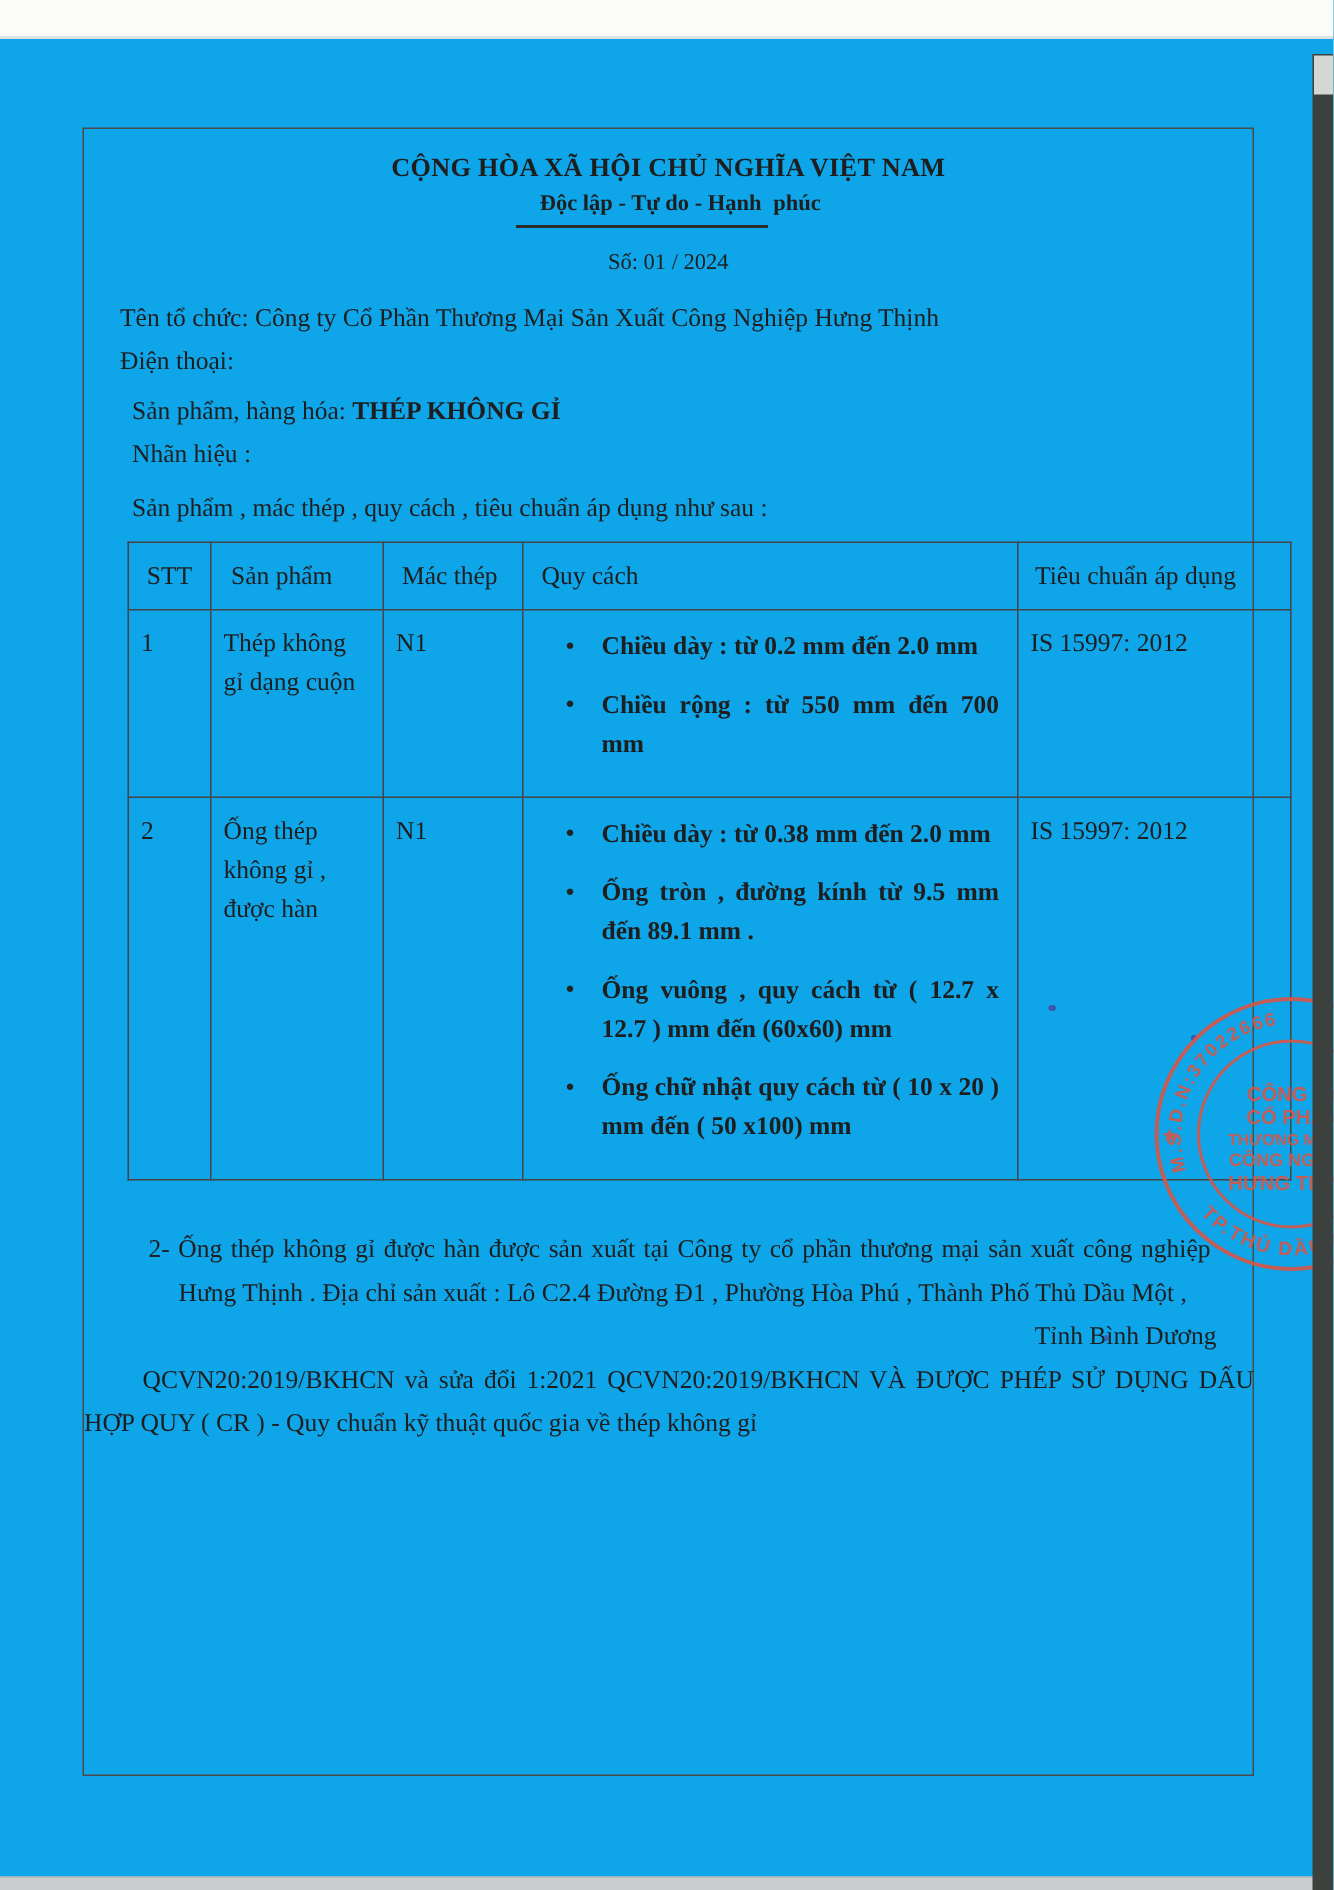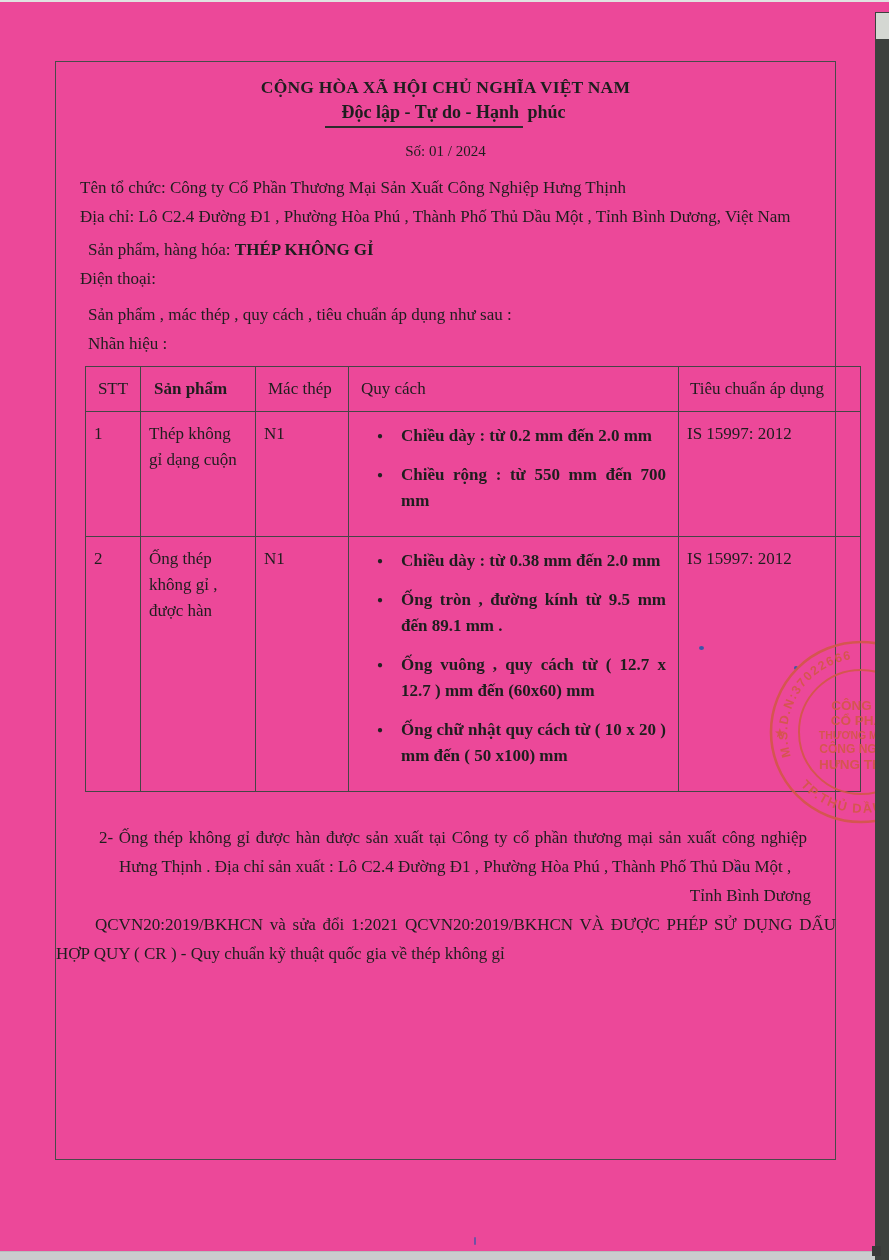--- a/index.html
+++ b/index.html
@@ -4,21 +4,21 @@
 <style>
   html,body{margin:0;padding:0;}
   body{
     width:889px;height:1260px;
     background:#fbfbfa;
     font-family:"Liberation Serif","DejaVu Serif",serif;
     color:#1e1e1e;
     position:relative;
     overflow:hidden;
   }
-  .page{position:absolute;inset:0;overflow:hidden;background:#ec4899;}
+  .page{position:absolute;inset:0;overflow:hidden;background:#0ea5e9;margin-top:24px;}
 
   
   .top-hairline{position:absolute;left:0;top:0;width:100%;height:2px;background:#e0e2e1;}
   .right-strip{position:absolute;right:0;top:12px;width:14px;height:1248px;background:#3d413e;z-index:30;}
   .right-strip-cap{position:absolute;right:0;top:13px;width:13px;height:26px;background:#d4d7d2;z-index:31;}
   .bottom-strip{position:absolute;left:0;bottom:0;width:100%;height:8px;background:#caccce;border-top:1px solid #b9bcbe;z-index:29;}
   .corner-square{position:absolute;left:872px;top:1246px;width:9px;height:10px;background:#3a3a3a;z-index:32;}
   .ink-speck{position:absolute;background:#3c55a8;border-radius:50%;z-index:5;}
   .speck1{left:699px;top:646px;width:5px;height:4px;}
   .speck2{left:794px;top:666px;width:4px;height:4px;}
@@ -27,21 +27,21 @@
 
   
   .doc-border{
     position:absolute;left:55px;top:61px;width:781px;height:1099px;
     border:1.5px solid #4a4a4a;box-sizing:border-box;z-index:2;
   }
   .doc-content{padding:12px 24px 0 24px;font-size:17px;line-height:29px;}
 
   .center{text-align:center;}
   .national-title{font-weight:bold;font-size:17.5px;line-height:22px;margin:2px 0 0 0;letter-spacing:.2px;}
-  .motto-line{font-weight:bold;font-size:18px;line-height:22px;margin:3px 0 0 0;}
+  .motto-line{font-weight:bold;font-size:15px;line-height:22px;margin:3px 0 0 0;}
   .motto-underlined{border-bottom:2px solid #2c2c2c;padding:0 4px 3px 16px;display:inline-block;}
   .doc-title{font-weight:bold;font-size:21.5px;line-height:26px;margin:29px 0 0 0;letter-spacing:.4px;}
   .doc-number{font-size:15px;line-height:22px;margin:12px 0 0 0;}
 
   .para{margin:0;}
   .para-block{margin-top:11px;}
   .indented{margin-left:8px;}
   .bold{font-weight:bold;}
 
   
@@ -89,39 +89,38 @@
     <div class="doc-content">
 
       <div class="center">
         <p class="national-title">CỘNG HÒA XÃ HỘI CHỦ NGHĨA VIỆT NAM</p>
         <p class="motto-line"><span class="motto-underlined">Độc lập - Tự do - Hạnh</span> <span>phúc</span></p>
         <p class="doc-number">Số: 01 / 2024</p>
       </div>
 
       <div class="para-block">
         <p class="para">Tên tổ chức: Công ty Cổ Phần Thương Mại Sản Xuất Công Nghiệp Hưng Thịnh</p>
-        <p class="para">Địa chỉ: Lô C2.4 Đường Đ1 , Phường Hòa Phú , Thành Phố Thủ Dầu Một , Tỉnh Bình Dương, Việt Nam</p>
+        <p class="para">Điện thoại:</p>
         <p class="para indented" style="margin-top:4px;"><span>Sản phẩm, hàng hóa:</span> <span class="bold">THÉP KHÔNG GỈ</span></p>
-        <p class="para">Điện thoại:</p>
+        <p class="para indented">Nhãn hiệu :</p>
         <p class="para indented" style="margin-top:7px;">Sản phẩm , mác thép , quy cách , tiêu chuẩn áp dụng như sau :</p>
-        <p class="para indented">Nhãn hiệu :</p>
       </div>
 
       <table class="spec">
         <colgroup>
           <col class="c-stt">
             <col class="c-sp">
             <col class="c-mt">
             <col class="c-qc">
             <col class="c-tc">
         </colgroup>
         <tbody>
           <tr>
             <th style="text-align:center;">STT</th>
-            <th style="padding-left:13px;font-weight:bold;">Sản phẩm</th>
+            <th style="padding-left:13px;">Sản phẩm</th>
             <th style="padding-left:12px;">Mác thép</th>
             <th style="padding-left:12px;">Quy cách</th>
             <th style="padding-left:11px;">Tiêu chuẩn áp dụng</th>
           </tr>
           <tr>
             <td class="stt">1</td>
             <td class="sp">Thép không gỉ dạng cuộn</td>
             <td class="mt">N1</td>
             <td>
               <ul class="specs">

